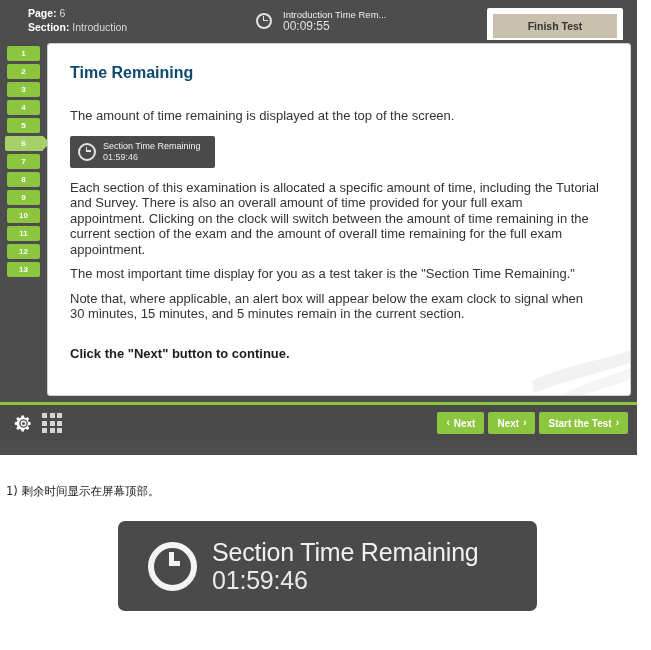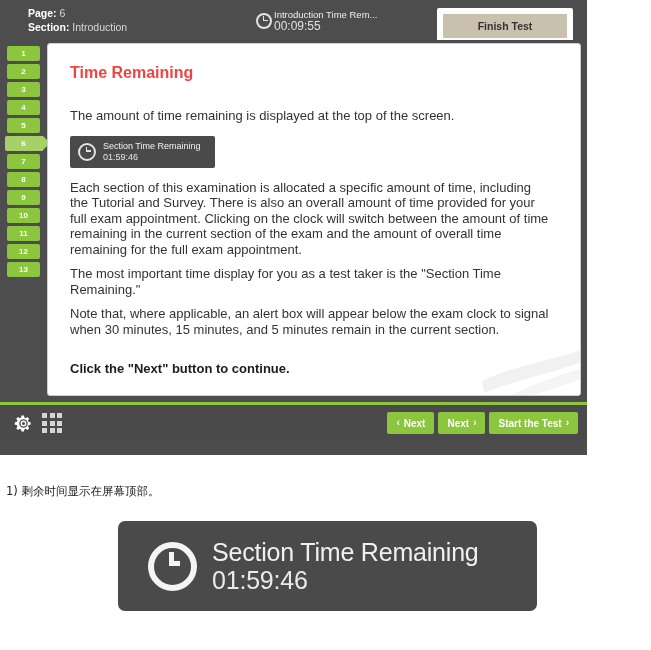--- a/index.html
+++ b/index.html
@@ -11,21 +11,21 @@
     width: 651px;
     height: 650px;
     font-family: "Liberation Sans", sans-serif;
     -webkit-font-smoothing: antialiased;
     overflow: hidden;
   }
 
   
   .exam-app {
     position: relative;
-    width: 587px;
+    width: 637px;
     height: 455px;
     background: #4d4d4d;
     overflow: hidden;
   }
 
   
   .exam-header {
     position: relative;
     height: 40px;
     background: #4d4d4d;
@@ -40,21 +40,21 @@
   }
   .header-left .row b { color: #ffffff; font-weight: bold; }
   .header-left .row span { color: #d8d8d8; }
 
   .header-clock {
     position: absolute;
     left: 256px;
     top: 9px;
     display: flex;
     align-items: center;
-    gap: 2px;
+    gap: 11px;
     color: #e4e4e4;
   }
   .clock-glyph {
     width: 16px;
     height: 16px;
     flex: 0 0 16px;
     border-radius: 50%;
     border: 2px solid #e4e4e4;
     position: relative;
     box-sizing: border-box;
@@ -181,21 +181,21 @@
     width: 120px;
     height: 70px;
     opacity: .5;
     z-index: 1;
     pointer-events: none;
   }
 
   .page-title {
     font-size: 16px;
     font-weight: bold;
-    color: #ef4444;
+    color: #0c4a6e;
     margin: 0 0 26px 0;
   }
   .para {
     font-size: 13px;
     line-height: 15.5px;
     color: #333333;
     margin: 0 8px 9px 0;
   }
   .para.tight { margin-bottom: 7px; }
   .para.bold { font-weight: bold; color: #1c1c1c; margin-top: 24px; }

